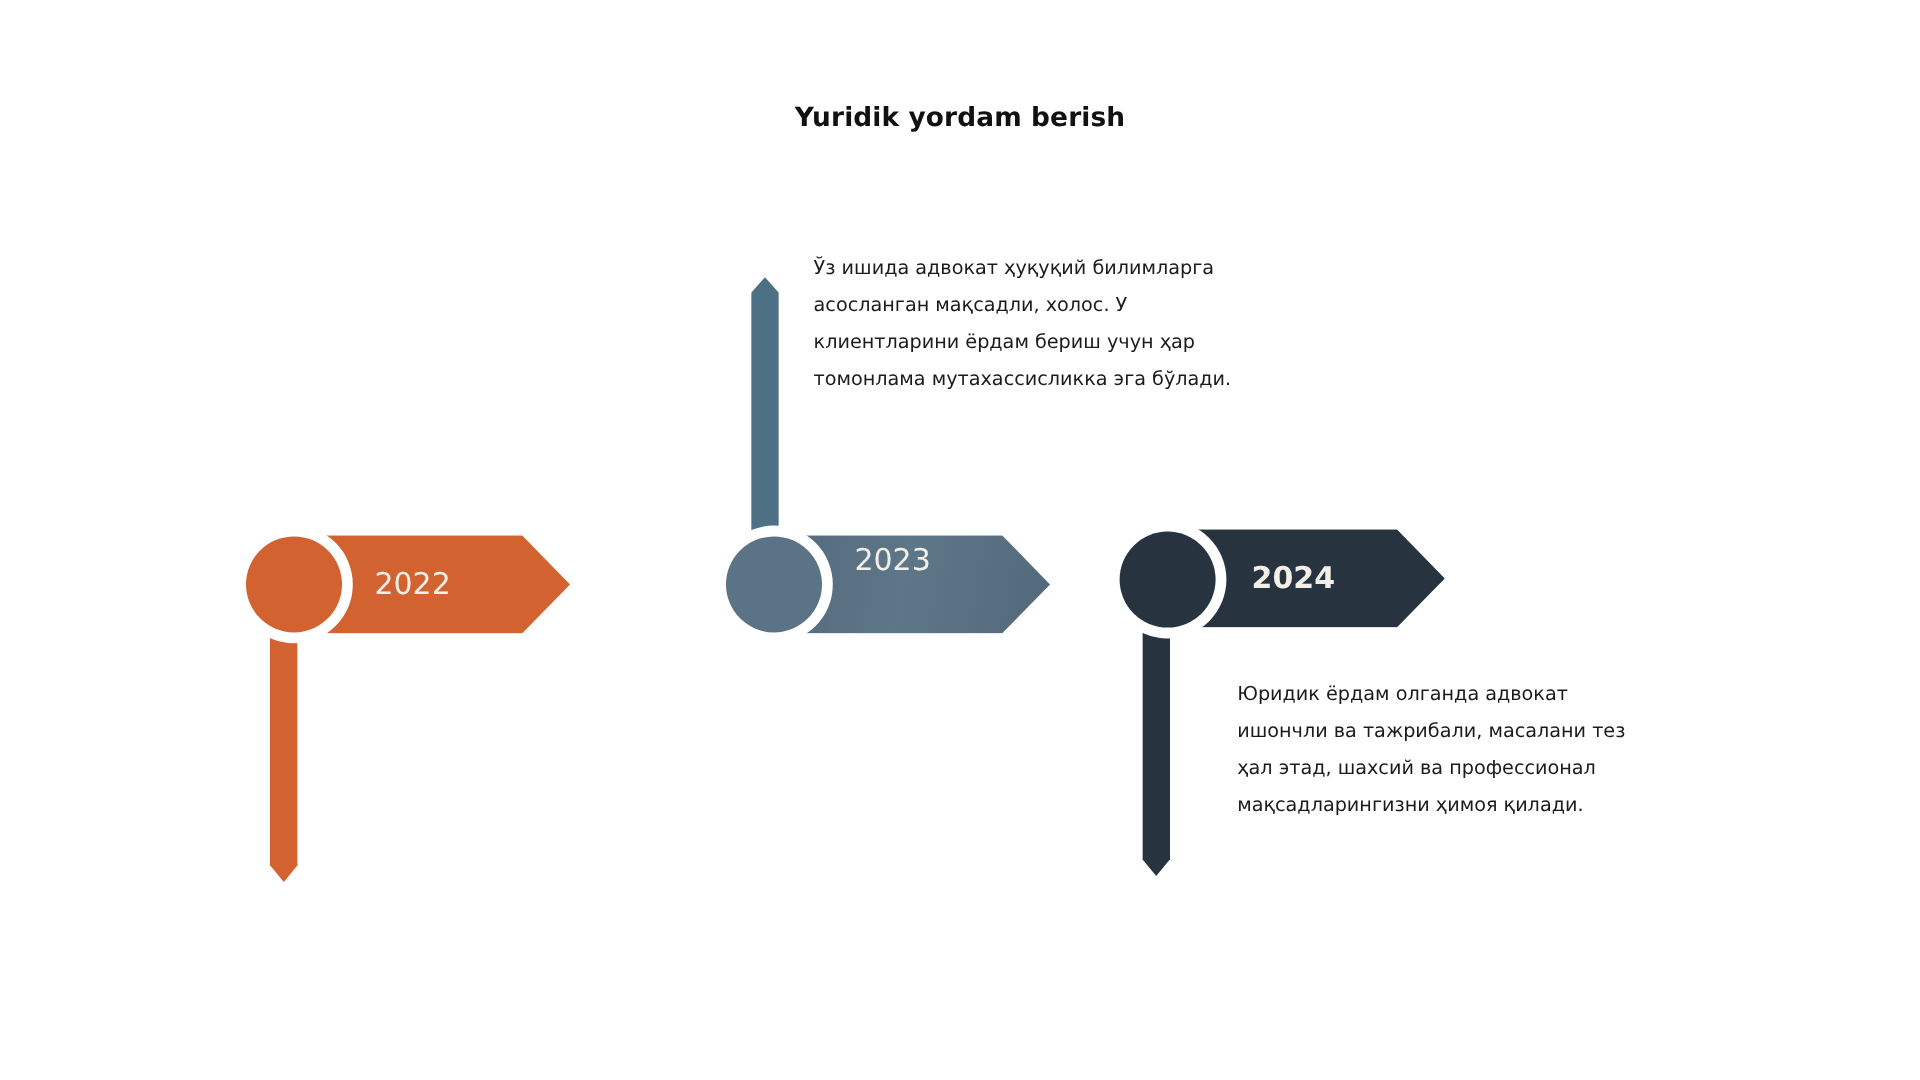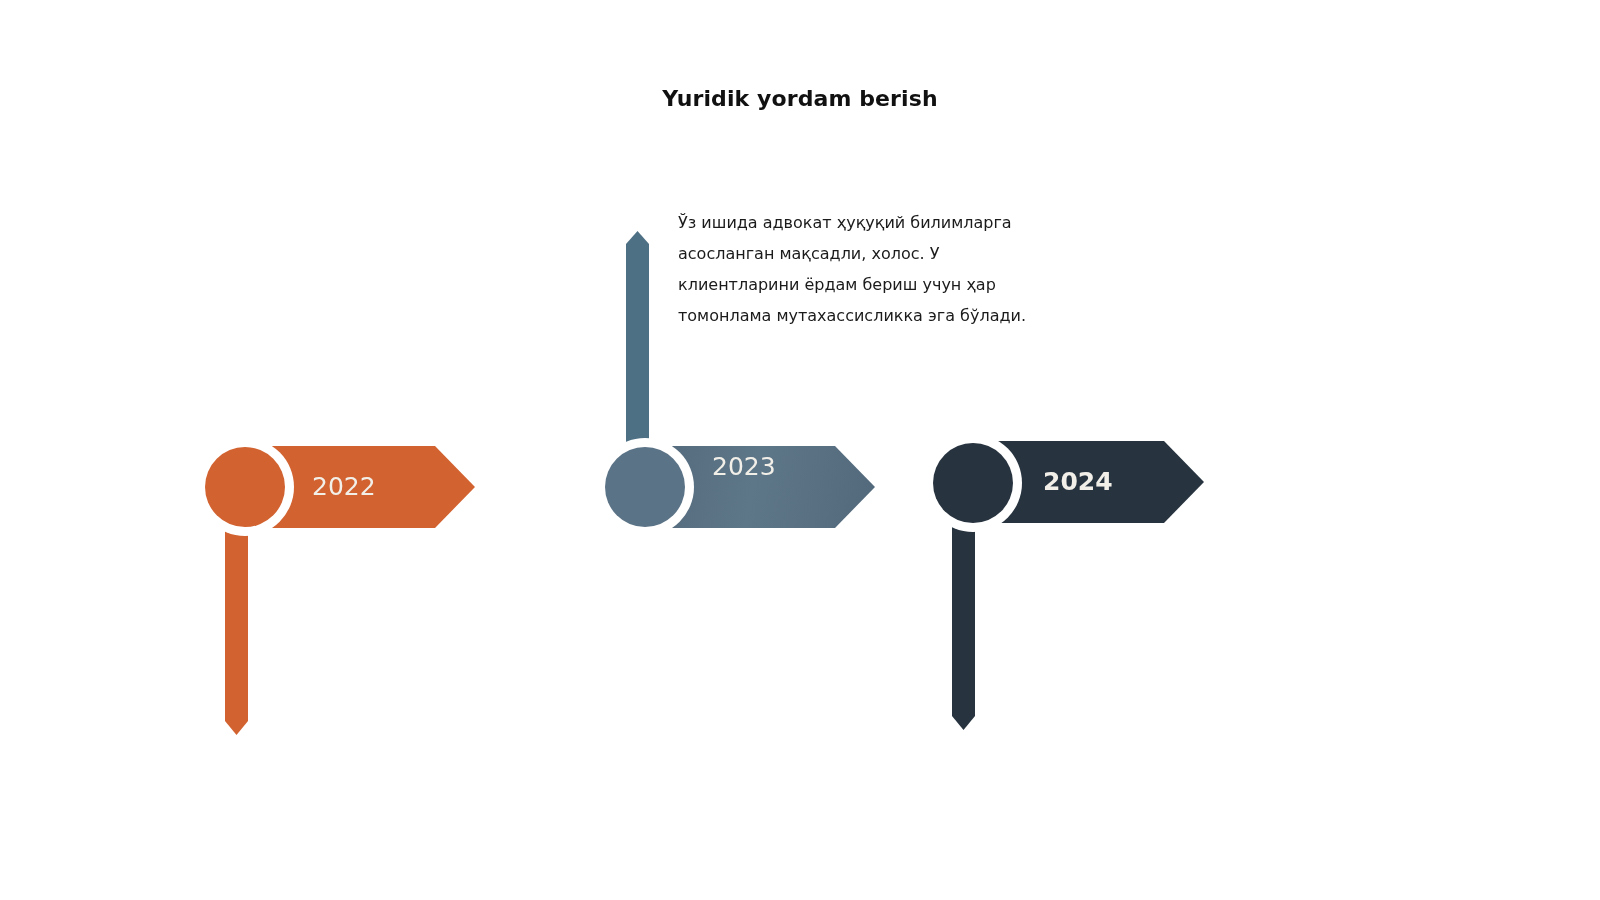--- a/index.html
+++ b/index.html
@@ -145,15 +145,16 @@
       </svg>
     </div>
 
     <div class="arrow" style="left:982px; top:441px; width:222px; background:#27333f;"></div>
 
     <div class="node-halo" style="left:924px; top:434px; width:98px; height:98px;"></div>
     <div class="node" style="left:933px; top:443px; width:80px; height:80px; background:#27333f;"></div>
 
     <div class="arrow-label" style="left:1043px; top:441px;font-weight:bold;">2024</div>
 
+    <div class="desc" style="left:1031px; top:562px; width:350px;">Юридик ёрдам олганда адвокат ишончли ва тажрибали, масалани тез ҳал этад, шахсий ва профессионал мақсадларингизни ҳимоя қилади.</div>
   </div>
 
 </div>
 
 </body></html>

